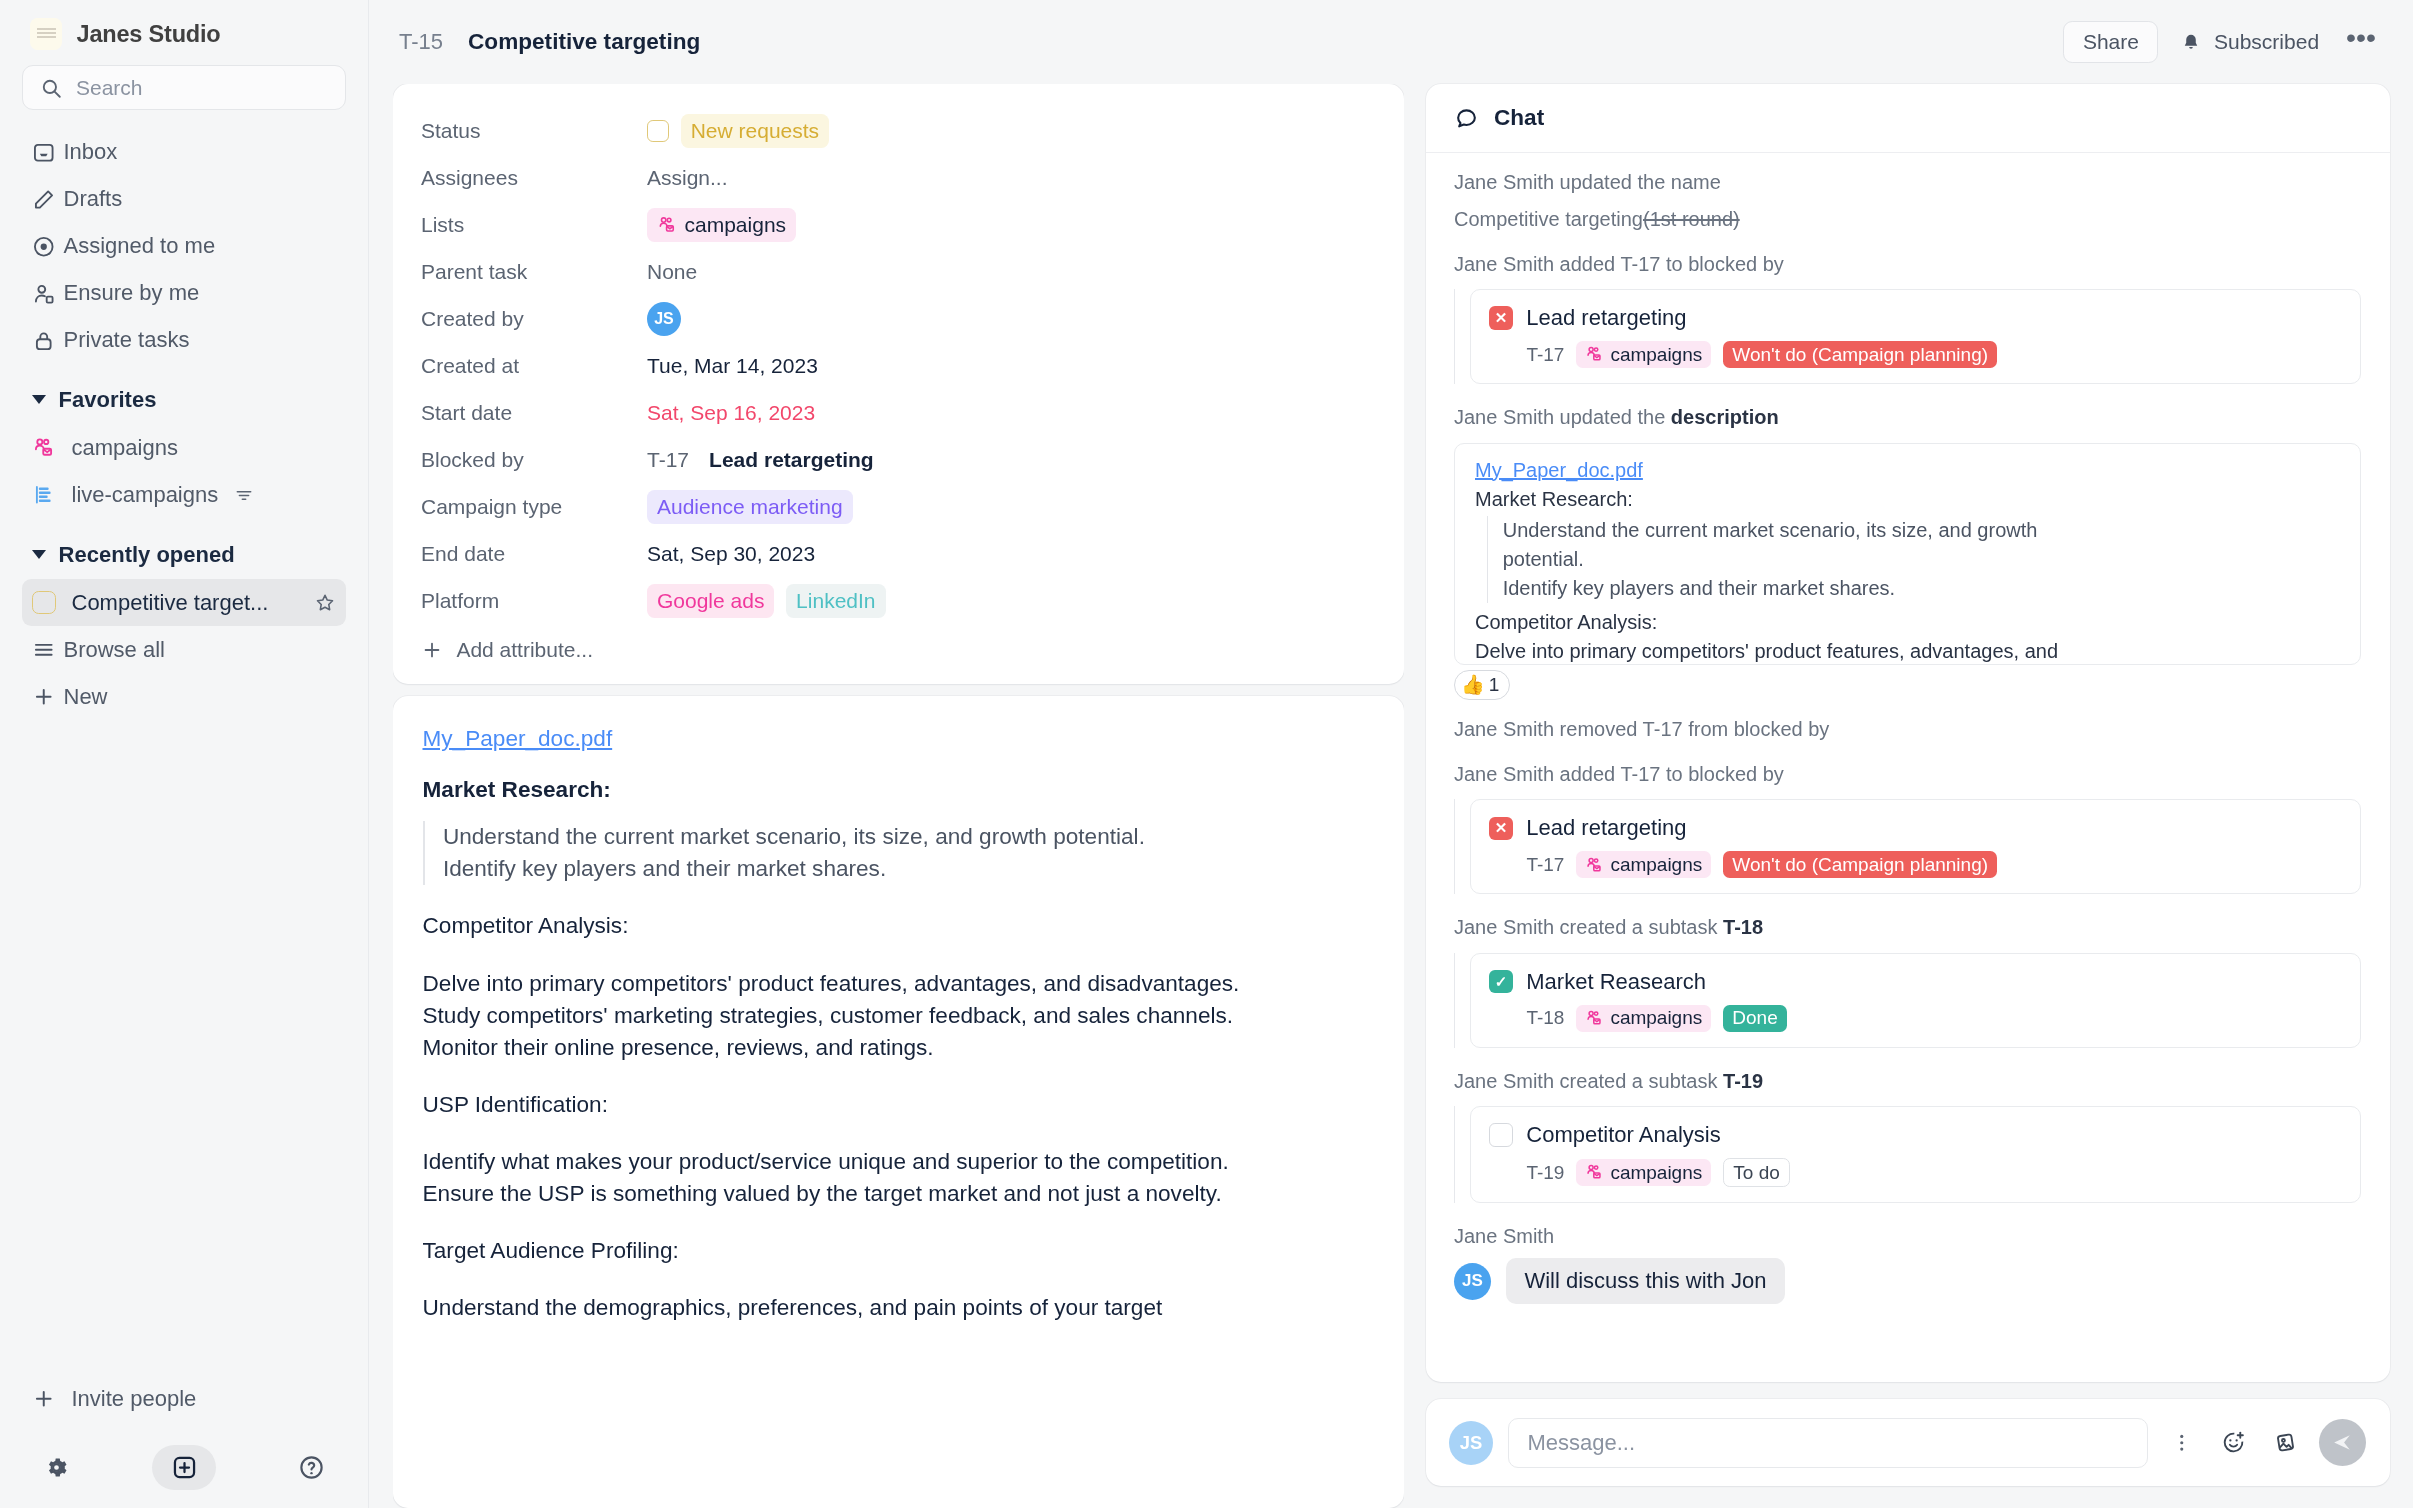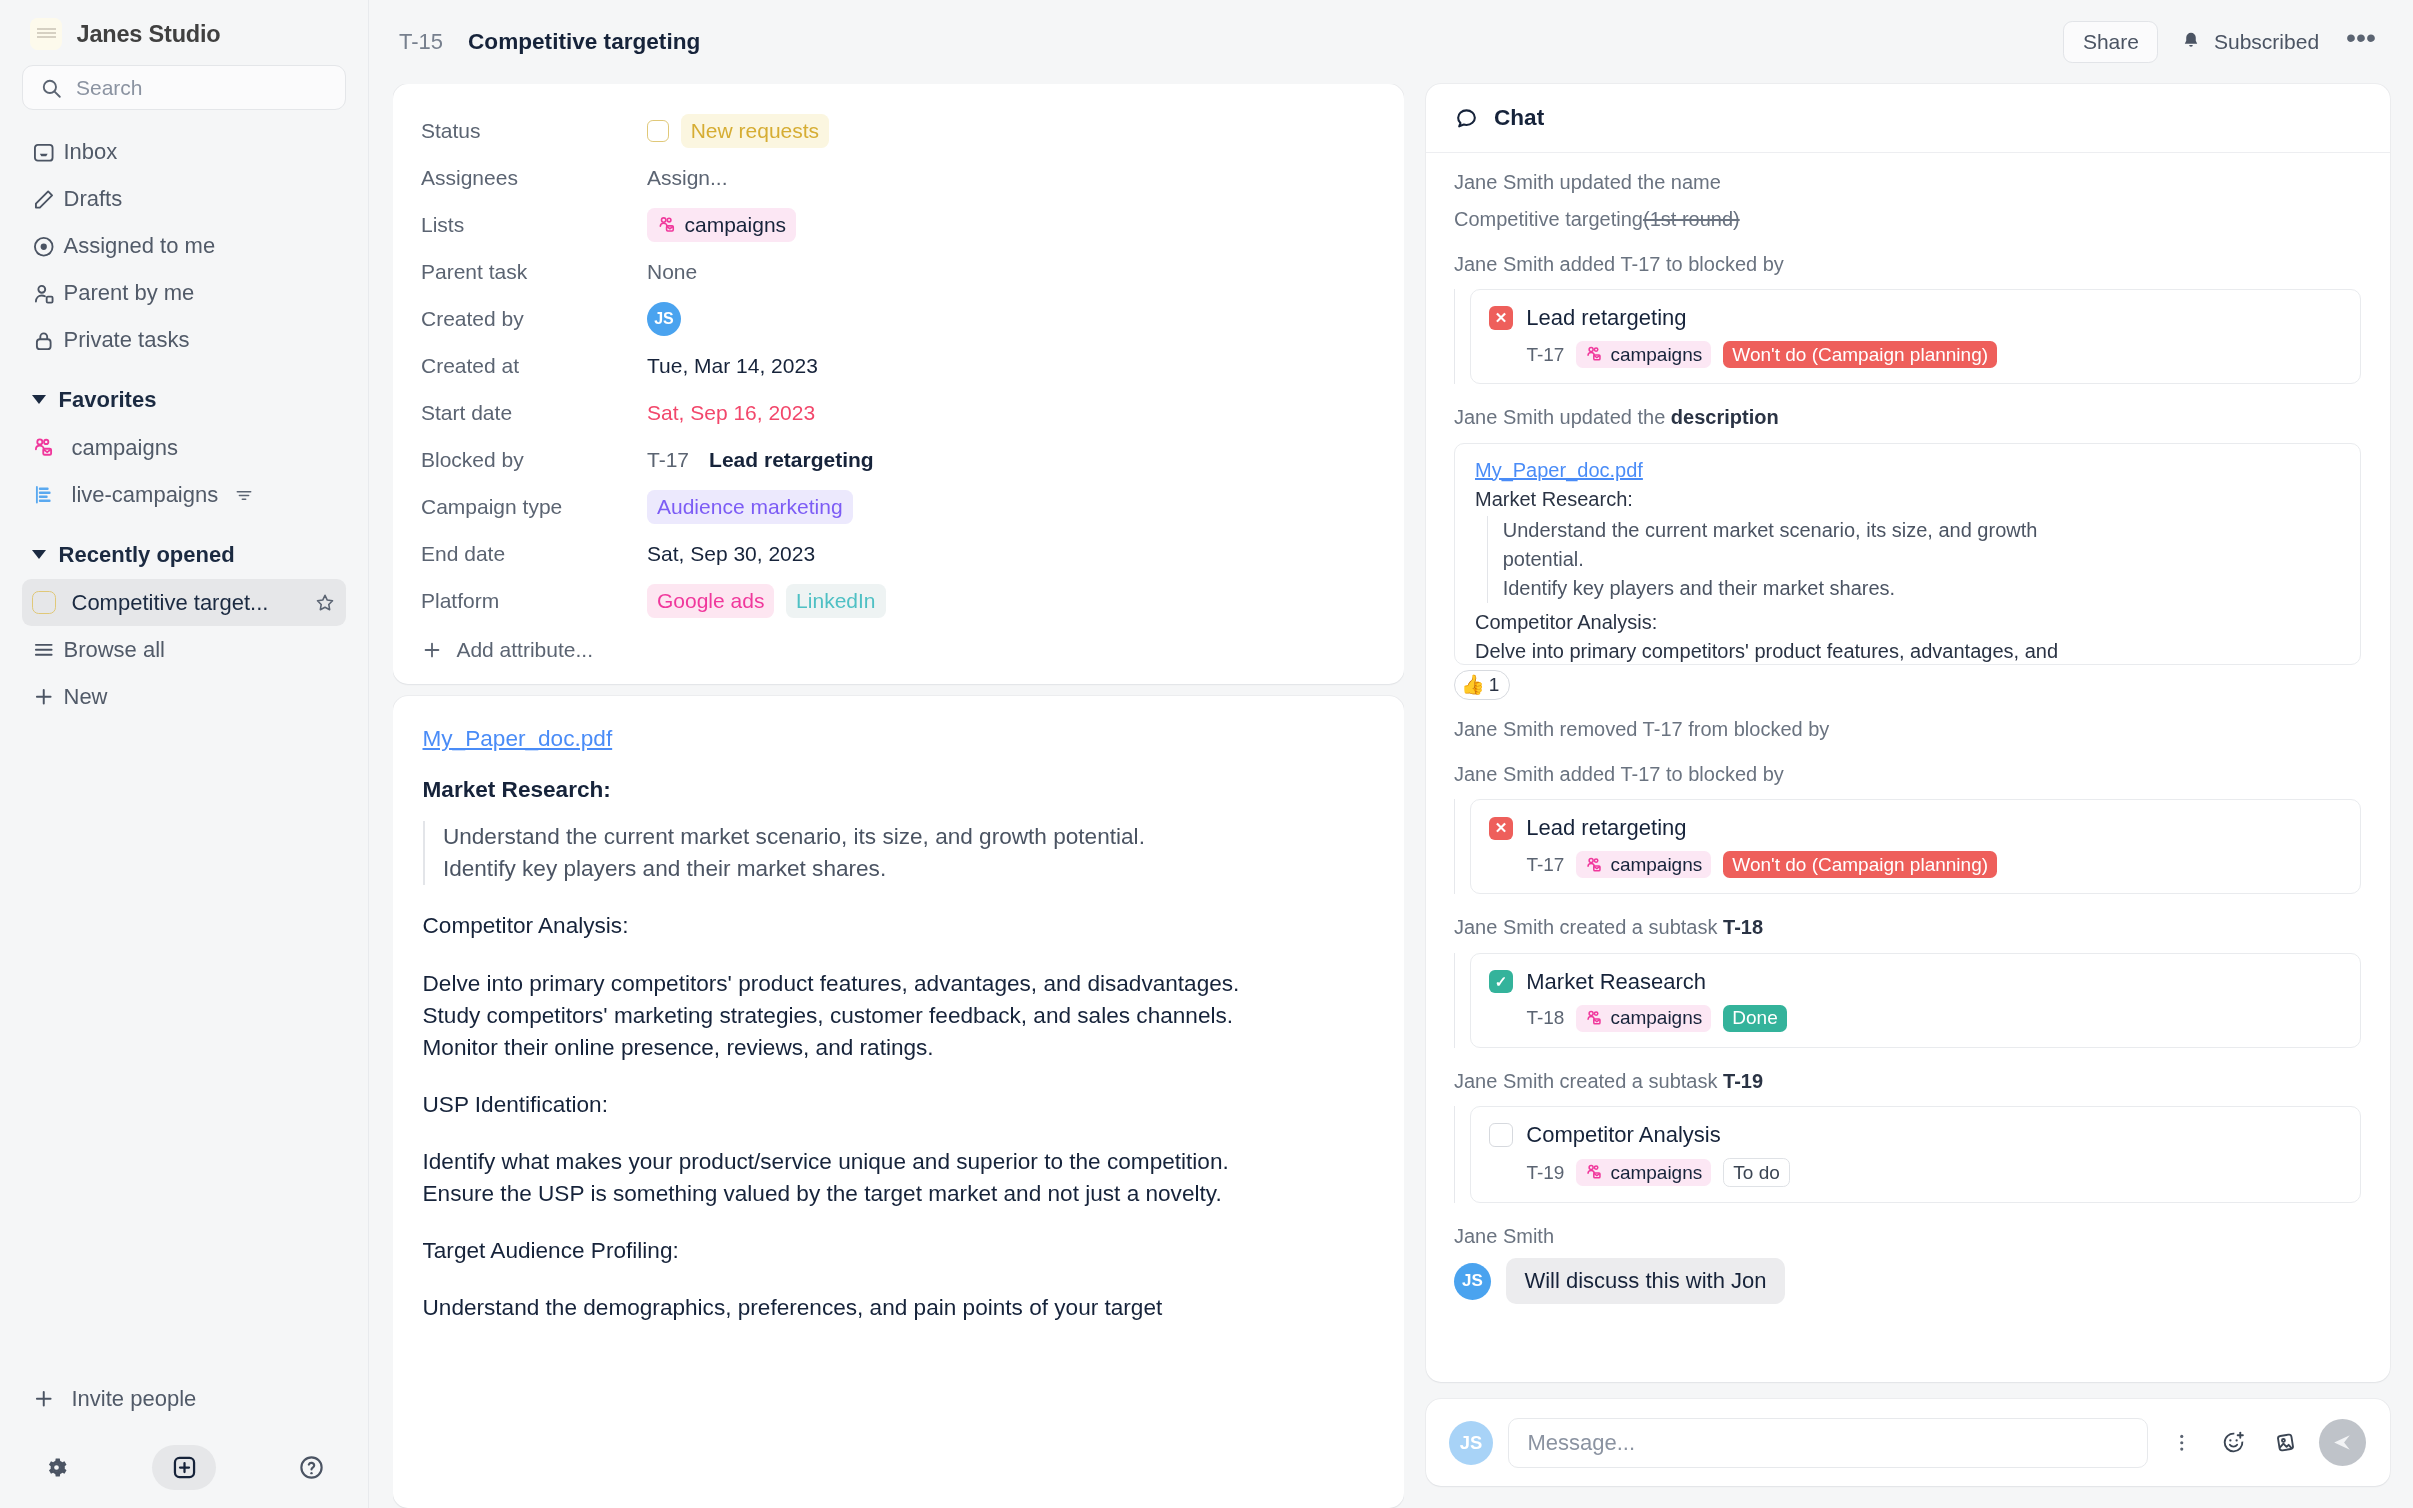--- a/index.html
+++ b/index.html
@@ -81,21 +81,21 @@
     background: #f5f6f7;
   }
   .task-key { font-size: 22px; color: #77808e; margin-right: 25px; }
   .task-title { font-size: 22.6px; font-weight: 700; color: #16233a; }
   .topbar-right { margin-left:auto; display:flex; align-items:center; gap: 22px; }
   .share-btn {
     border: 1.3px solid #e2e4e8; background: #fbfbfc; border-radius: 9.2px;
     height: 42px; padding: 0 18.4px; display:flex; align-items:center;
     font-size: 21px; color: #4b5463; cursor:pointer;
   }
-  .subscribed { display:flex; align-items:flex-start; gap: 11.7px; font-size: 21px; color: #4b5463; cursor:pointer; }
+  .subscribed { display:flex; align-items:flex-end; gap: 11.7px; font-size: 21px; color: #4b5463; cursor:pointer; }
   .dots-btn { font-size: 28.5px; color: #5b6472; cursor:pointer; line-height: 1; padding: 0 5px 10px 5px;}
 
   .content-row { flex: 1 1 auto; display:flex; gap: 22px; padding: 0 23.5px 0 23.5px; min-height: 0; }
 
   
   .center-col { flex: 1 1 auto; min-width: 0; display:flex; flex-direction:column; gap: 12px; overflow: hidden; }
   .card {
     background: #ffffff; border-radius: 15px;
     box-shadow: 0 0.8px 1.7px rgba(20,30,55,.06), 0 0 0 0.8px rgba(20,30,55,.035);
   }
@@ -211,21 +211,21 @@
       </svg>
       <span class="lbl">Assigned to me</span>
     </div>
 
     <div class="nav-item">
       <svg width="23.5" height="23.5" viewBox="0 0 24 24" fill="none" stroke="#4b5463" stroke-width="1.9">
         <circle cx="10" cy="7.5" r="3.5"></circle>
           <path d="M4 20c0-4 2.8-6.2 6-6.2 1.2 0 2.3.3 3.2.8" stroke-linecap="round"></path>
           <rect x="15" y="15" width="6" height="6" rx="1.2"></rect>
       </svg>
-      <span class="lbl">Parent by me</span>
+      <span class="lbl">Ensure by me</span>
     </div>
 
     <div class="nav-item">
       <svg width="23.5" height="23.5" viewBox="0 0 24 24" fill="none" stroke="#4b5463" stroke-width="1.9">
         <rect x="5" y="10.5" width="14" height="10" rx="3"></rect>
           <path d="M8.5 10.5V8a3.5 3.5 0 017 0v2.5"></path>
       </svg>
       <span class="lbl">Private tasks</span>
     </div>
 

